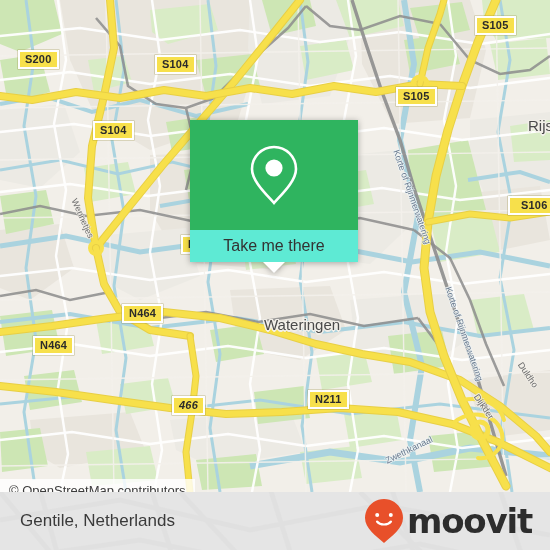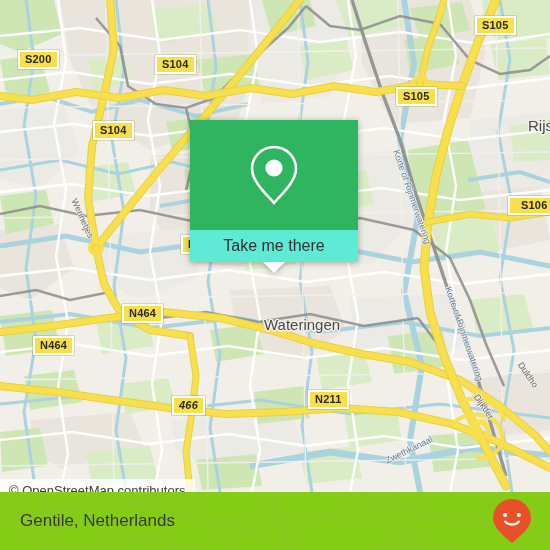--- a/index.html
+++ b/index.html
@@ -138,21 +138,21 @@
     margin-top: 14px;
   }
 
   
   #footer {
     position: absolute;
     left: 0;
     top: 492px;
     width: 550px;
     height: 58px;
-    background: #84cc16;
+    background: #e5e5e5;
     overflow: hidden;
   }
   #footer-watermark {
     position: absolute;
     left: 0; top: -492px;
     width: 550px; height: 550px;
     opacity: 0.055;
     pointer-events: none;
   }
   #footer-title {
@@ -424,16 +424,17 @@
 
     <div id="footer-title">Gentile, Netherlands</div>
 
     <div id="brand">
       <svg width="40" height="46" viewBox="0 0 40 46">
         <path d="M20 1 C9.5 1 1 9.5 1 20 C1 30 12 38 20 45 C28 38 39 30 39 20 C39 9.5 30.5 1 20 1 Z" fill="#E8502A"></path>
         <circle cx="13.2" cy="17" r="2.0" fill="#ffffff"></circle>
         <circle cx="26.8" cy="17" r="2.0" fill="#ffffff"></circle>
         <path d="M13 23.5 C16 27.5 24 27.5 27 23.5" fill="none" stroke="#ffffff" stroke-width="2.1" stroke-linecap="round"></path>
       </svg>
+      <span id="brand-text">moovit</span>
     </div>
   </div>
 
 </div>
 
 </body></html>

